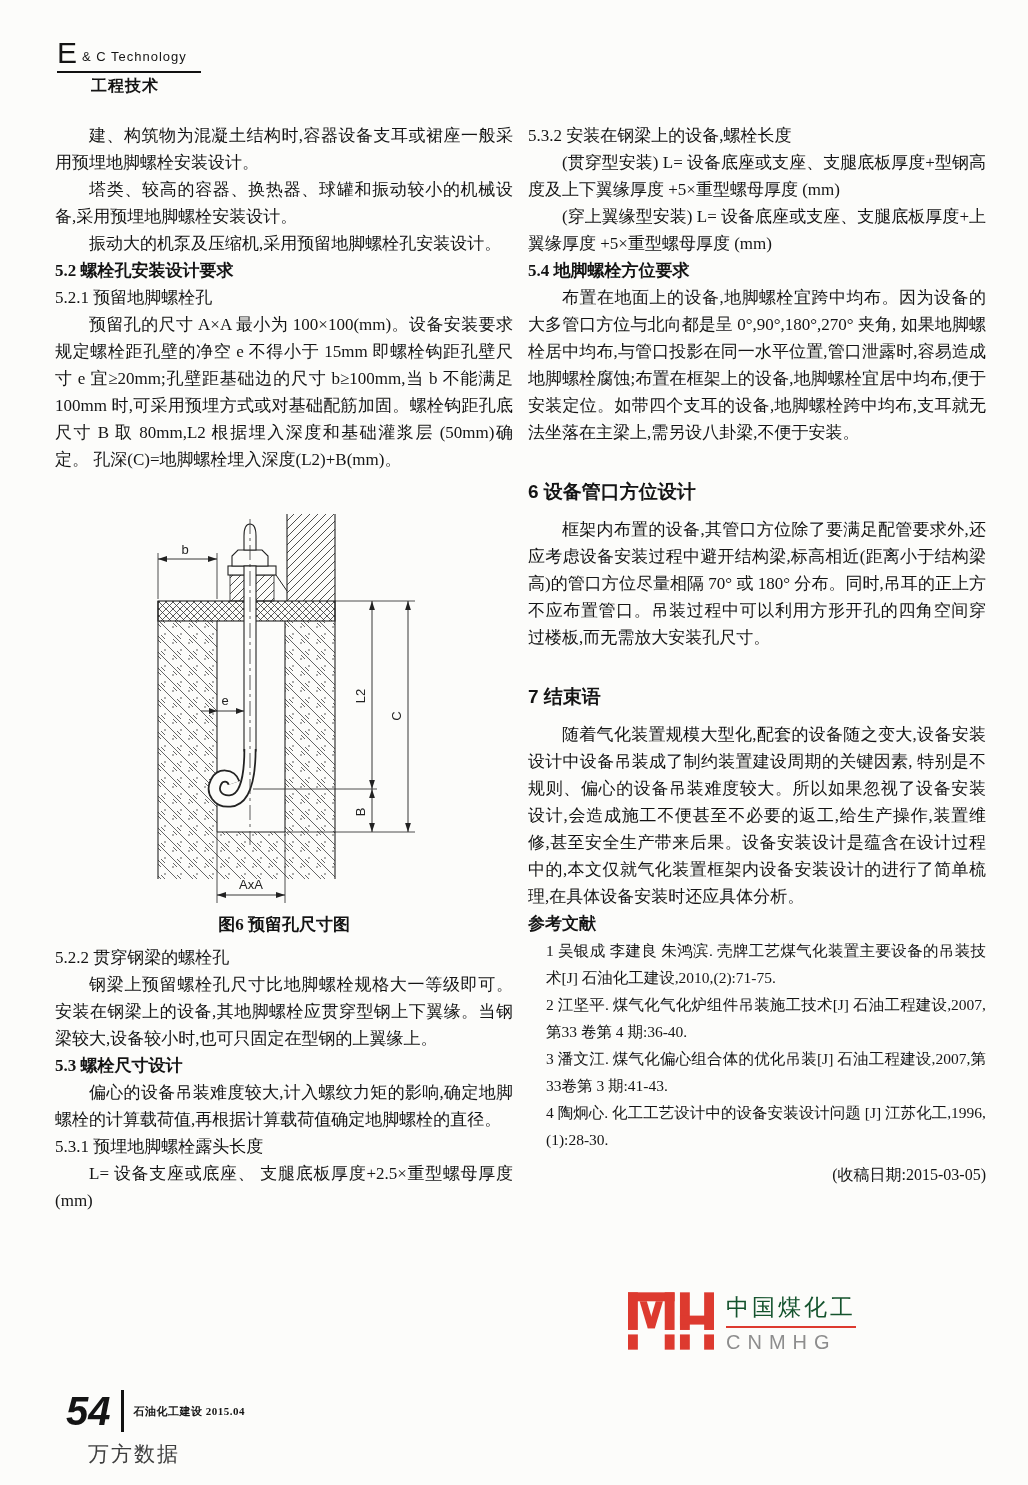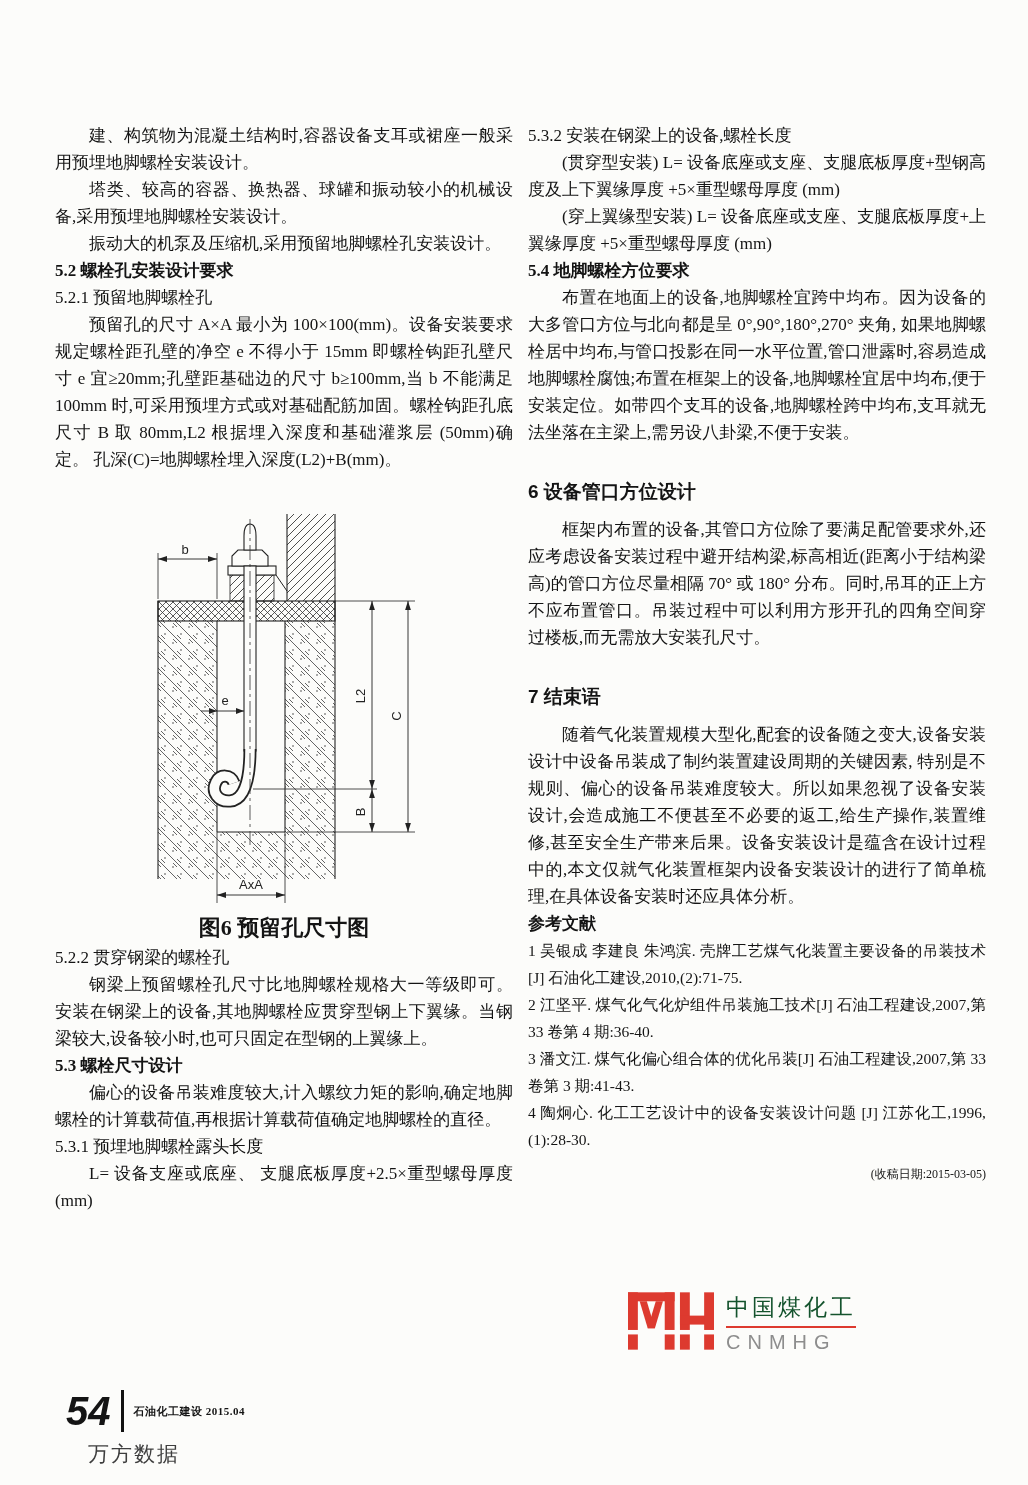--- a/index.html
+++ b/index.html
@@ -19,43 +19,50 @@
   .col{position:absolute;width:458px;font-size:17px;line-height:27px;}
   #col-left-top{left:55px;top:122px;}
   #col-left-bottom{left:55px;top:944px;}
   #col-right{left:528px;top:122px;}
   .pg{margin:0;text-align:justify;}
   .pg-body{text-indent:2em;}
   .pg-formula{text-indent:2em;}
   .pg-sub{text-indent:0;}
   .pg-bold{font-weight:700;}
   .pg-section{font-weight:700;font-size:19px;margin:32px 0 11px 0;font-family:"Liberation Sans",sans-serif;}
-  .pg-ref{font-size:15.5px;line-height:27px;}
-  .pg-date{font-size:12px;text-align:right;margin-top:8px;}
+  .pg-ref{font-size:15.5px;line-height:27px;margin-left:18px;}
+  .pg-date{font-size:16px;text-align:right;margin-top:8px;}
   
   #figure-area{position:absolute;left:145px;top:510px;width:330px;height:402px;}
-  .fig-caption{position:absolute;left:55px;top:913px;width:458px;text-align:center;font-weight:700;font-size:22px;}
+  .fig-caption{position:absolute;left:55px;top:913px;width:458px;text-align:center;font-weight:700;font-size:17px;}
   svg text{font-family:"Liberation Sans",sans-serif;}
   
   .brand{position:absolute;left:628px;top:1292px;display:flex;align-items:flex-start;gap:12px;}
   .brand-cn{color:#14532d;font-size:23px;font-weight:400;letter-spacing:3px;padding-bottom:3px;border-bottom:2px solid #dd3a2f;font-family:"Liberation Sans",sans-serif;}
   .brand-en{color:#8d8d8d;font-size:20px;letter-spacing:7px;margin-top:3px;font-family:"Liberation Sans",sans-serif;}
   
   .footer{position:absolute;left:66px;top:1390px;}
   .foot-row{display:flex;align-items:center;gap:10px;}
   .pageno{font-family:"Liberation Sans",sans-serif;font-size:40px;font-weight:700;font-style:italic;line-height:1;}
   .vbar{display:inline-block;width:3px;height:42px;background:#111;}
   .jinfo{font-size:11px;font-weight:700;letter-spacing:.5px;}
   .watermark{font-size:21px;color:#3e3e3e;margin:8px 0 0 22px;letter-spacing:2px;font-family:"Liberation Sans",sans-serif;}
 </style>
 </head>
 <body>
 
 <div class="page">
 
+  <div class="ec-head">
+    <div class="ec-line">
+      <span class="ec-big">E</span>
+      <span class="ec-small">&amp; C Technology</span>
+    </div>
+    <div class="ec-cn">工程技术</div>
+  </div>
 
   <div class="col" id="col-left-top">
       <p class="pg pg-body">建、构筑物为混凝土结构时,容器设备支耳或裙座一般采用预埋地脚螺栓安装设计。</p>
       <p class="pg pg-body">塔类、较高的容器、换热器、球罐和振动较小的机械设备,采用预埋地脚螺栓安装设计。</p>
       <p class="pg pg-body">振动大的机泵及压缩机,采用预留地脚螺栓孔安装设计。</p>
       <p class="pg pg-bold">5.2 螺栓孔安装设计要求</p>
       <p class="pg pg-sub">5.2.1 预留地脚螺栓孔</p>
       <p class="pg pg-body">预留孔的尺寸 A×A 最小为 100×100(mm)。设备安装要求规定螺栓距孔壁的净空 e 不得小于 15mm 即螺栓钩距孔壁尺寸 e 宜≥20mm;孔壁距基础边的尺寸 b≥100mm,当 b 不能满足 100mm 时,可采用预埋方式或对基础配筋加固。螺栓钩距孔底尺寸 B 取 80mm,L2 根据埋入深度和基础灌浆层 (50mm)确定。 孔深(C)=地脚螺栓埋入深度(L2)+B(mm)。</p>
     </div>
   <div class="col" id="col-left-bottom">

